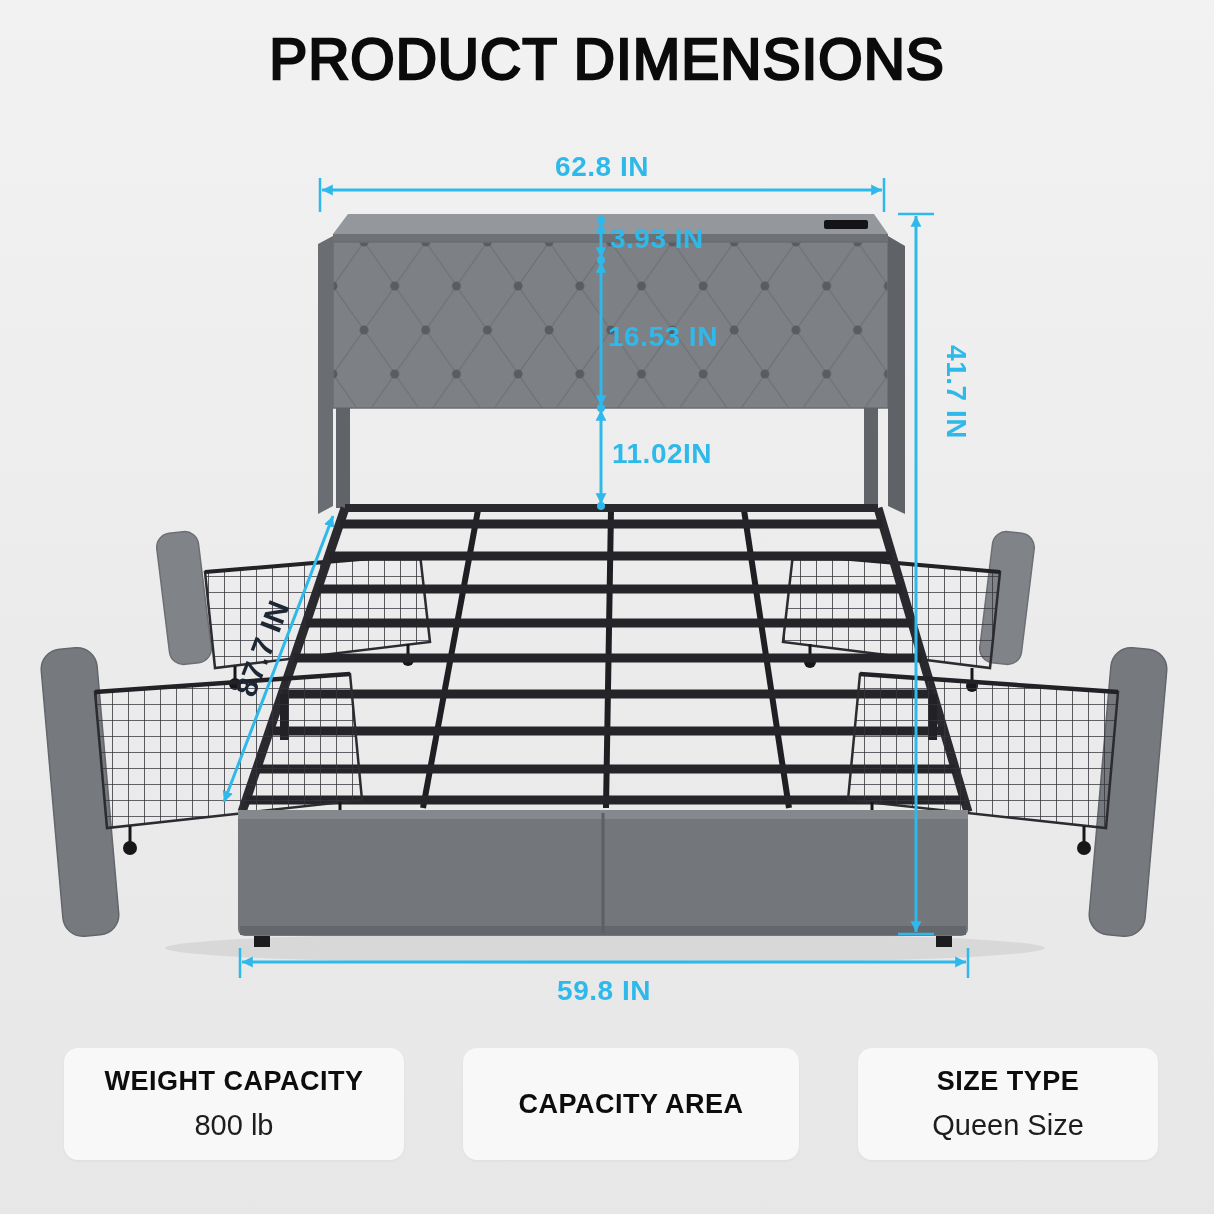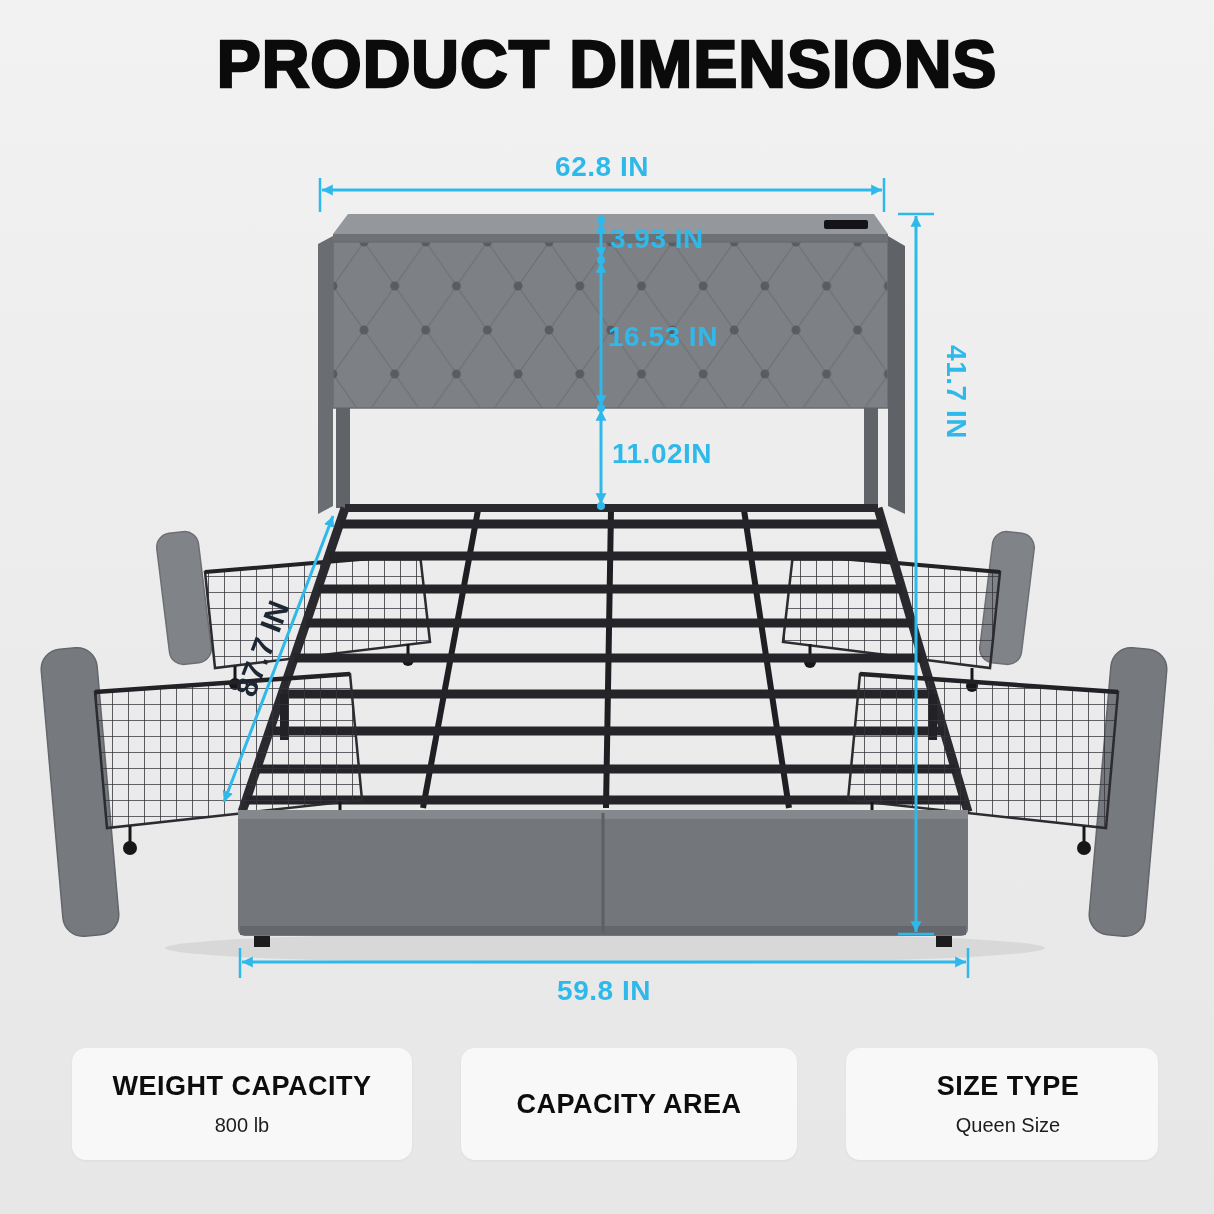--- a/index.html
+++ b/index.html
@@ -1,32 +1,32 @@
 <!DOCTYPE html>
 <html><head>
 <meta charset="utf-8">
 <style>
   html,body{margin:0;padding:0;}
   body{width:1214px;height:1214px;font-family:"Liberation Sans",sans-serif;}
   .page{position:relative;width:1214px;height:1214px;overflow:hidden;
         background:linear-gradient(180deg,#f2f2f2 0%,#ebebeb 55%,#e7e7e7 100%);}
   .title{position:absolute;top:26px;left:0;width:100%;text-align:center;
-         font-size:66px;font-weight:bold;color:#0b0b0b;letter-spacing:1px;
+         font-size:57px;font-weight:normal;color:#0b0b0b;letter-spacing:1px;
          -webkit-text-stroke:2.5px #0b0b0b;white-space:nowrap;}
   .illustration{position:absolute;top:0;left:0;}
-  .specs{position:absolute;top:1048px;left:16px;right:0;display:flex;
+  .specs{position:absolute;top:1048px;left:8px;right:0;display:flex;
          justify-content:space-between;padding:0 56px;box-sizing:border-box;}
   .card{background:#f8f8f9;border-radius:14px;min-height:112px;display:flex;
         flex-direction:column;align-items:center;justify-content:center;
         box-shadow:0 1px 3px rgba(0,0,0,0.05);}
   .card-1{width:340px;}
   .card-2{width:336px;}
-  .card-3{width:300px;padding-left:12px;}
+  .card-3{width:300px;}
   .card-label{font-size:27px;font-weight:bold;color:#0d0d0d;letter-spacing:.5px;}
-  .card-value{font-size:20px;color:#1d1d1d;margin-top:12px;}
+  .card-value{font-size:29px;color:#1d1d1d;margin-top:12px;}
   .dim-text{font-family:"Liberation Sans",sans-serif;font-size:28px;font-weight:600;
             fill:#2fb9ea;letter-spacing:.5px;}
   .dim-text-dark{font-family:"Liberation Sans",sans-serif;font-size:30px;font-weight:bold;
             fill:#1c2733;letter-spacing:.5px;}
   .dim-line{stroke:#2fb9ea;stroke-width:3;fill:none;}
   .dim-tick{stroke:#2fb9ea;stroke-width:2.5;}
 </style>
 </head>
 <body>
 

